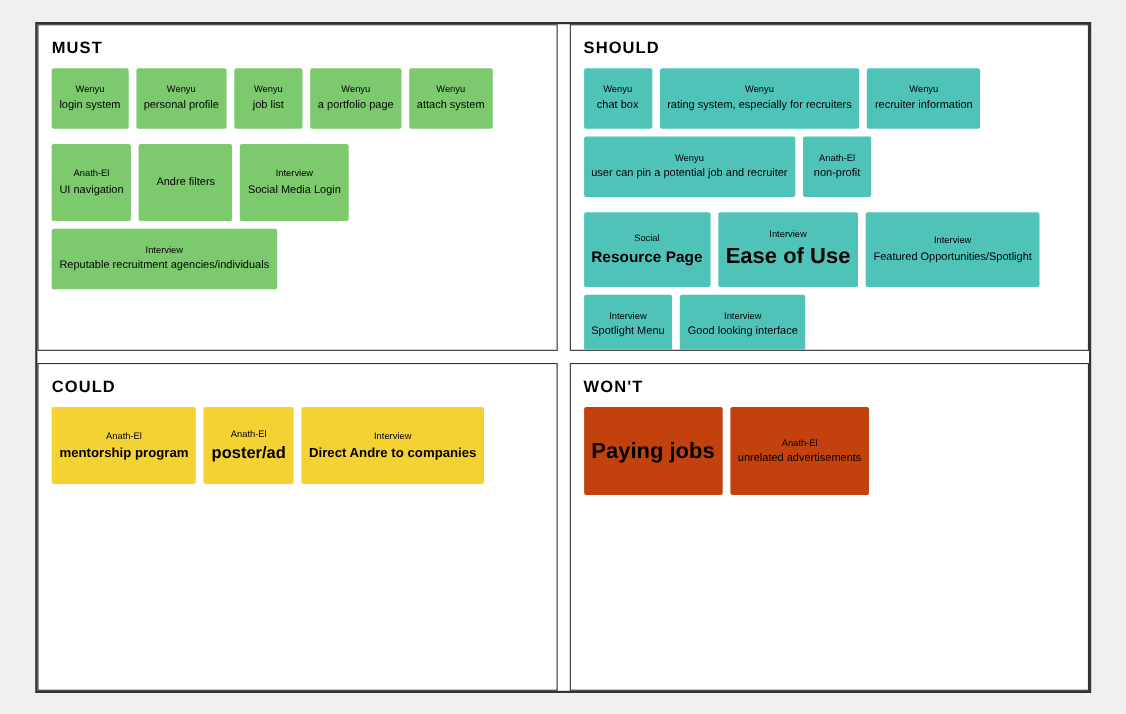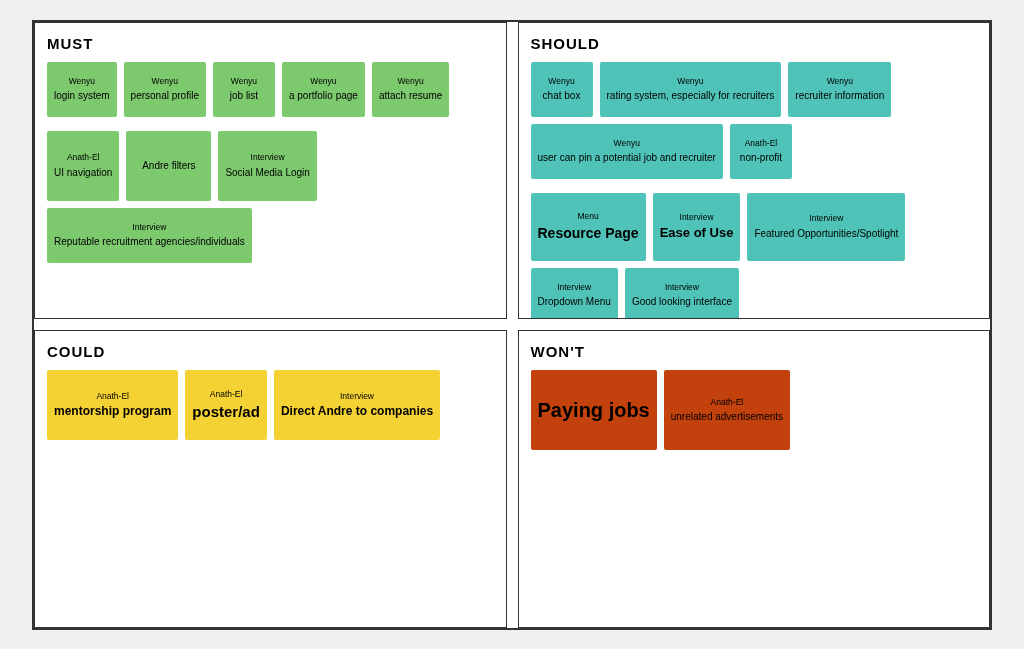--- a/index.html
+++ b/index.html
@@ -106,21 +106,21 @@
         <div class="sticky green">
           <span class="name">Wenyu</span>
           <span class="label">job list</span>
         </div>
         <div class="sticky green">
           <span class="name">Wenyu</span>
           <span class="label">a portfolio page</span>
         </div>
         <div class="sticky green">
           <span class="name">Wenyu</span>
-          <span class="label">attach resume</span>
+          <span class="label">attach system</span>
         </div>
       </div>
 
       <div class="row">
         <div class="sticky green">
           <span class="name">Anath-El</span>
           <span class="label">UI navigation</span>
         </div>
         <div class="sticky green sticky-large" style="font-size:20px;font-weight:bold;min-width:85px;min-height:70px;">
           <span class="label">Andre filters</span>
@@ -159,34 +159,34 @@
           <span class="label">user can pin a potential job and recruiter</span>
         </div>
         <div class="sticky teal">
           <span class="name">Anath-El</span>
           <span class="label">non-profit</span>
         </div>
       </div>
 
       <div class="row">
         <div class="sticky teal sticky-medium" style="font-size:14px;font-weight:bold;min-width:75px;min-height:68px;">
-          <span class="name">Menu</span>
+          <span class="name">Social</span>
           <span class="label" style="font-size:14px;font-weight:bold;text-align:right;">Resource Page</span>
         </div>
         <div class="sticky teal sticky-medium" style="font-size:14px;font-weight:bold;min-width:75px;min-height:68px;">
           <span class="name">Interview</span>
-          <span class="label" style="font-size:13px;font-weight:bold;">Ease of Use</span>
+          <span class="label" style="font-size:20px;font-weight:bold;">Ease of Use</span>
         </div>
         <div class="sticky teal">
           <span class="name">Interview</span>
           <span class="label">Featured Opportunities/Spotlight</span>
         </div>
         <div class="sticky teal">
           <span class="name">Interview</span>
-          <span class="label">Dropdown Menu</span>
+          <span class="label">Spotlight Menu</span>
         </div>
         <div class="sticky teal">
           <span class="name">Interview</span>
           <span class="label">Good looking interface</span>
         </div>
       </div>
 
     </div>
   </div>
 

